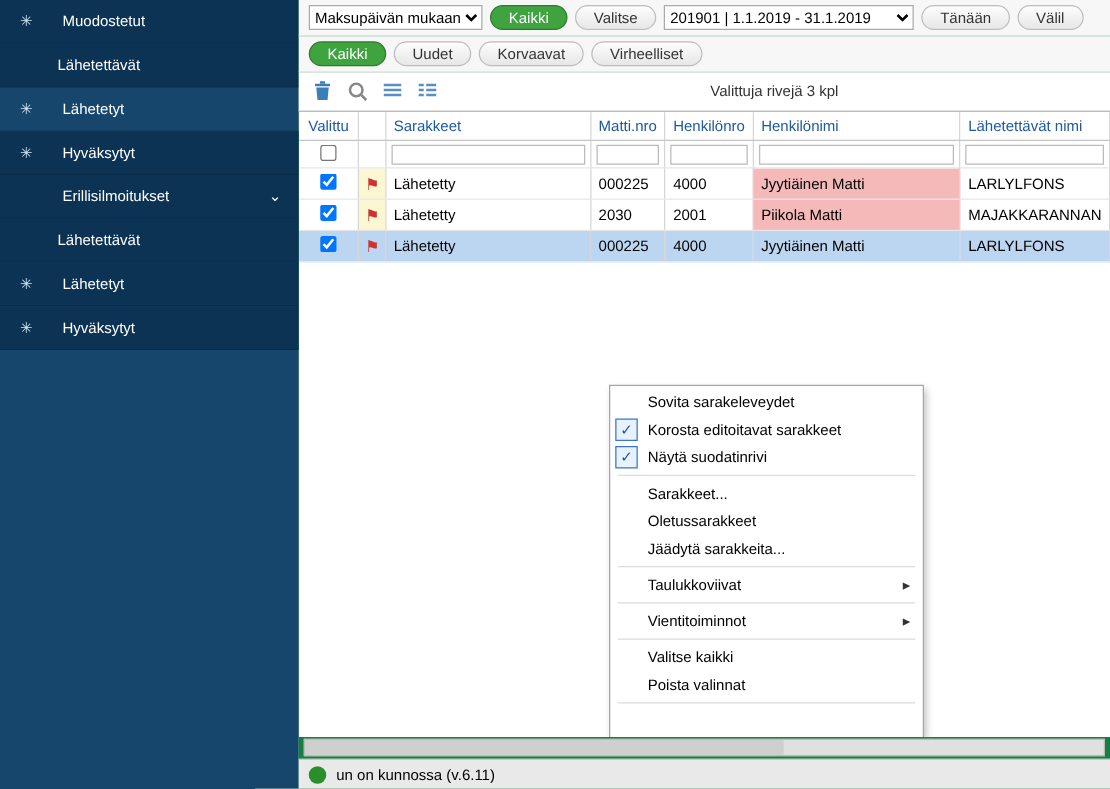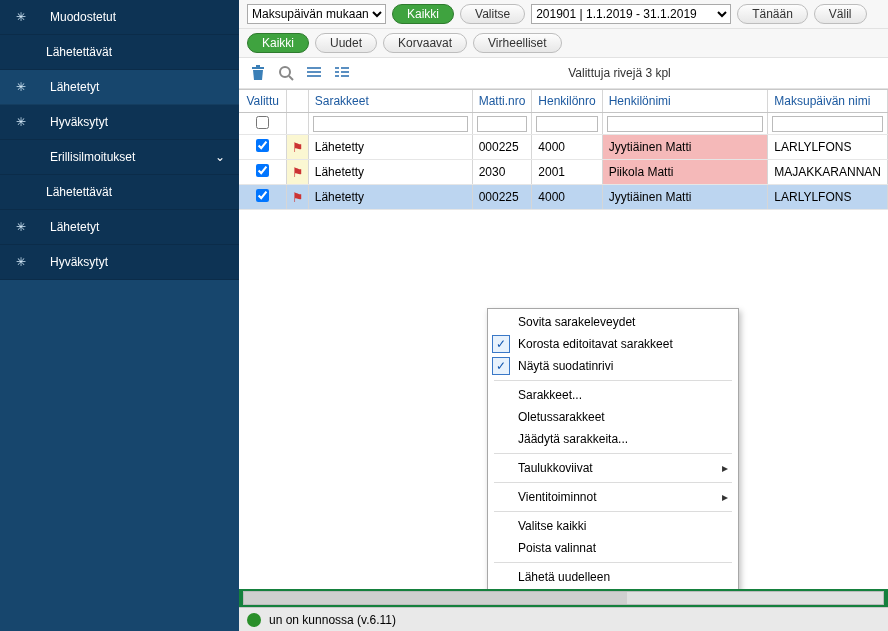--- a/index.html
+++ b/index.html
@@ -137,21 +137,21 @@
   <div class="grid">
     <table>
       <thead>
         <tr>
           <th class="col-valittu">Valittu</th>
           <th class="col-flag"></th>
           <th class="col-tila">Sarakkeet</th>
           <th class="col-tyks">Matti.nro</th>
           <th class="col-henkno">Henkilönro</th>
           <th class="col-nimi">Henkilönimi</th>
-          <th>Maksupäivän nimi</th>
+          <th>Lähetettävät nimi</th>
         </tr>
         <tr class="filter">
           <td class="col-valittu"><input type="checkbox" style=""></td>
           <td class="col-flag"></td>
           <td>
               <div class="fbox"></div>
             </td>
           <td>
               <div class="fbox"></div>
             </td>
@@ -230,23 +230,20 @@
           <span class="cm-sub">▸</span>
         </div>
         <div class="cm-sep"></div>
         <div class="cm-item">
           <span>Valitse kaikki</span>
         </div>
         <div class="cm-item">
           <span>Poista valinnat</span>
         </div>
         <div class="cm-sep"></div>
-        <div class="cm-item">
-          <span>Lähetä uudelleen</span>
-        </div>
         <div class="cm-item"></div>
       </div>
   </div>
 
   <div class="scroll-prog">
     <div class="scroll-thumb"></div>
   </div>
 
   <div class="statusbar">
     <span class="status-dot"></span>

